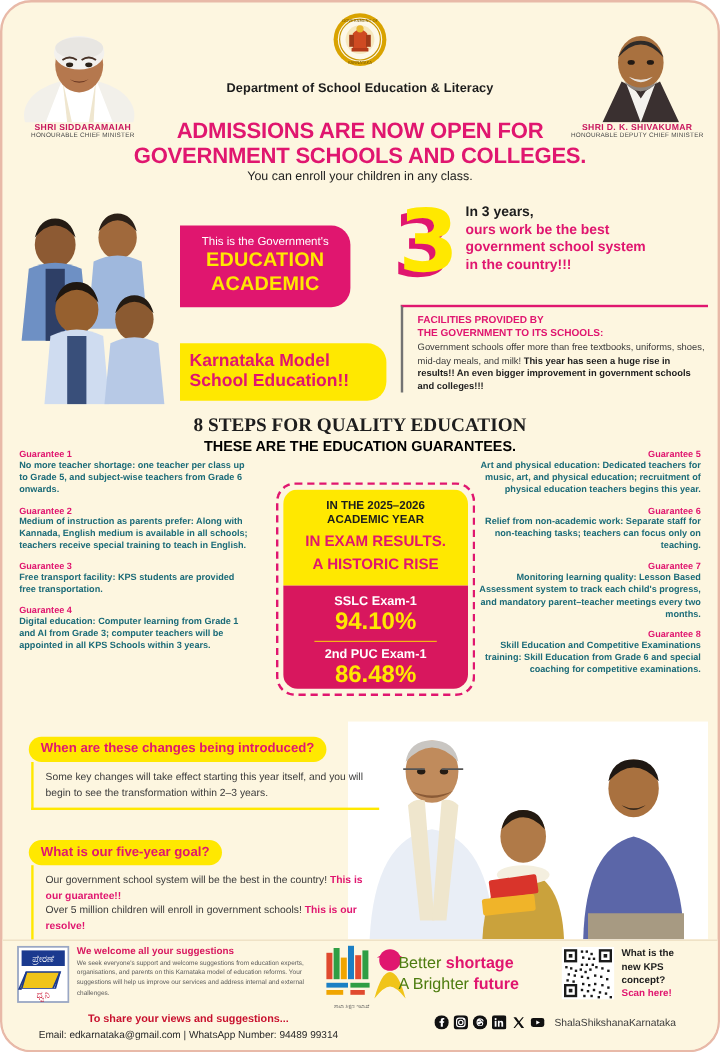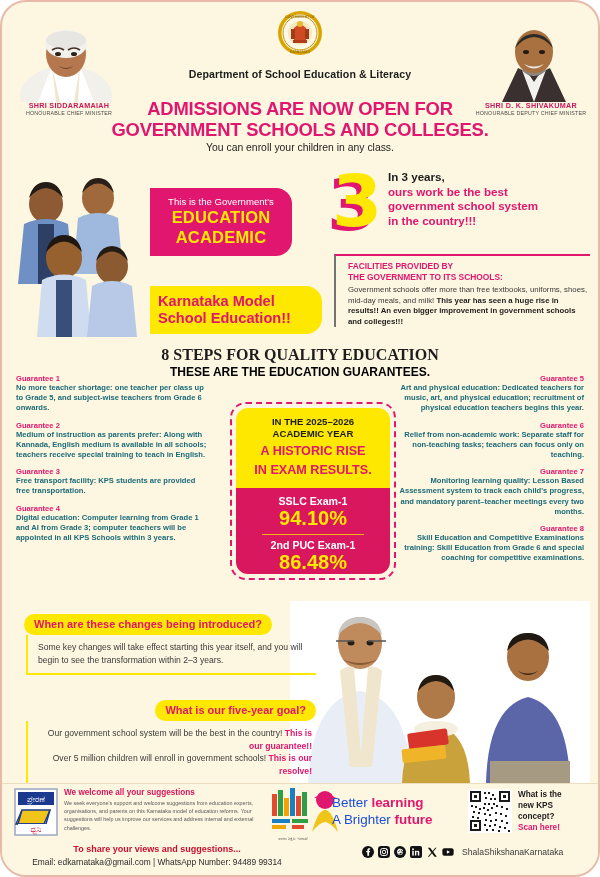--- a/index.html
+++ b/index.html
@@ -149,21 +149,21 @@
   .res-top .y { font-size: 9.6px; font-weight: bold; color: #1d1d1d; line-height: 12px; }
   .res-top .h { font-size: 12.6px; font-weight: bold; color: #e0166f; line-height: 15.4px; margin-top: 4px; }
   .res-bot { background: #d8175e; padding: 7px 4px 9px 4px; text-align: center; }
   .res-bot .lab { font-size: 10.6px; font-weight: bold; color: #fff; }
   .res-bot .val { font-size: 20px; font-weight: bold; color: #ffe800; line-height: 23px; }
   .res-div { height: 1px; background: #ffe800; margin: 4px 22px; opacity: .75; }
 
   
   .qa { position: absolute; left: 22px; width: 292px; }
   .qa.one { top: 612px; }
-  .qa.two { top: 698px; text-align: right; }
+  .qa.two { top: 698px; }
   .qbub {
     background: #ffe800; border-radius: 14px;
     padding: 4px 10px 5px 10px; display: inline-block;
     color: #e0166f; font-weight: bold; font-size: 11px;
   }
   .qbody {
     border-left: 2px solid #ffe800; border-bottom: 2px solid #ffe800;
     margin-left: 2px; padding: 6px 4px 7px 10px;
     font-size: 8.6px; line-height: 12.6px; color: #3a3a3a;
   }
@@ -188,21 +188,21 @@
     position: absolute; left: 10px; top: 60px; width: 290px; text-align: center;
   }
   .f-share .s1 { color: #c8102e; font-size: 9px; font-weight: bold; }
   .f-share .s2 { color: #2a2a2a; font-size: 8.4px; margin-top: 3px; }
 
   .f-bl { position: absolute; left: 268px; top: 4px; width: 46px; height: 50px; }
   .f-bl-cap { position: absolute; left: 262px; top: 52px; width: 58px; text-align: center;
               font-size: 4.4px; color: #555; }
   .f-better { position: absolute; left: 330px; top: 10px; }
   .f-better .bl1, .f-better .bl2 { font-size: 13.4px; line-height: 17px; }
-  .f-better .k { color: #1d4ed8; }
+  .f-better .k { color: #4d7c0f; }
   .f-better .m { color: #e0166f; font-weight: bold; }
   .f-mascot { position: absolute; left: 308px; top: 4px; width: 30px; height: 48px; }
 
   .f-qr { position: absolute; left: 466px; top: 5px; width: 44px; height: 44px; }
   .f-qrtxt { position: absolute; left: 516px; top: 5px; width: 80px;
              font-size: 8.2px; font-weight: bold; color: #1d1d1d; line-height: 11px; }
   .f-qrtxt .scan { color: #e0166f; }
   .f-social { position: absolute; left: 360px; top: 62px; display: flex; align-items: center; gap: 4px; }
   .f-social .ic { width: 12px; height: 12px; }
   .f-handle { font-size: 8.6px; color: #3a3a3a; margin-left: 4px; }
@@ -373,22 +373,22 @@
       <h5>Guarantee 8</h5>
       <p>Skill Education and Competitive Examinations training: Skill Education from Grade 6 and special coaching for competitive examinations.</p>
     </div>
   </div>
 
   <div class="results">
     <div class="results-in">
       <div class="res-top">
         <div class="y">IN THE 2025–2026</div>
         <div class="y">ACADEMIC YEAR</div>
+        <div class="h">IN EXAM RESULTS.</div>
         <div class="h">A HISTORIC RISE</div>
-        <div class="h">IN EXAM RESULTS.</div>
       </div>
       <div class="res-bot">
         <div class="lab">SSLC Exam-1</div>
         <div class="val">94.10%</div>
         <div class="res-div"></div>
         <div class="lab">2nd PUC Exam-1</div>
         <div class="val">86.48%</div>
       </div>
     </div>
   </div>
@@ -480,21 +480,21 @@
 
     <div class="f-mascot">
       <svg viewBox="0 0 30 48">
         <path d="M2 44 q6 -22 13 -22 q7 0 13 22 q-8 -10 -13 -10 q-5 0 -13 10Z" fill="#f0c419"></path>
         <circle cx="15" cy="12" r="9" fill="#e0166f"></circle>
         <path d="M4 10 h22 l-11 -6 Z" fill="#e0166f"></path>
       </svg>
     </div>
 
     <div class="f-better">
-      <div class="bl1"><span class="k">Better </span><span class="m">learning</span></div>
+      <div class="bl1"><span class="k">Better </span><span class="m">shortage</span></div>
       <div class="bl2"><span class="k">A Brighter </span><span class="m">future</span></div>
     </div>
 
     <div class="f-qr">
       <svg viewBox="0 0 44 44">
         <rect width="44" height="44" fill="#fff"></rect>
         <g fill="#1a1a1a">
           <rect x="2" y="2" width="11" height="11"></rect>
             <rect x="4" y="4" width="7" height="7" fill="#fff"></rect>
             <rect x="6" y="6" width="3" height="3"></rect>

